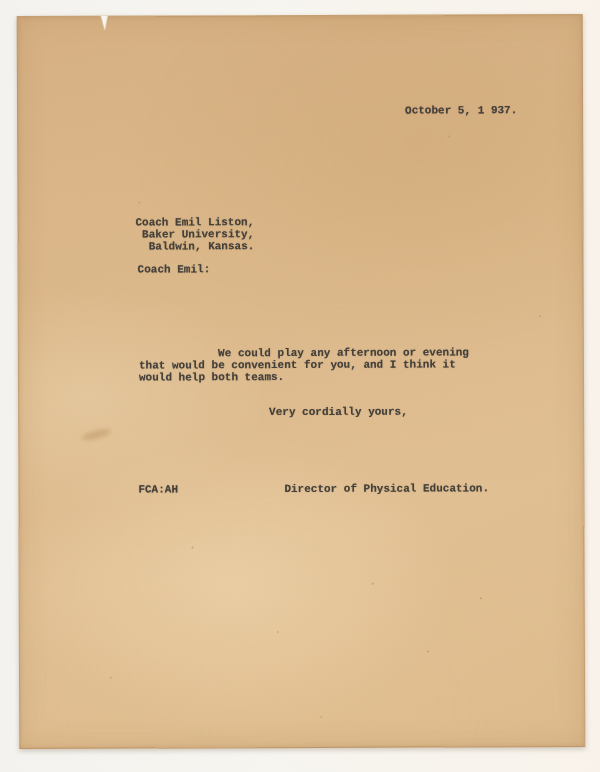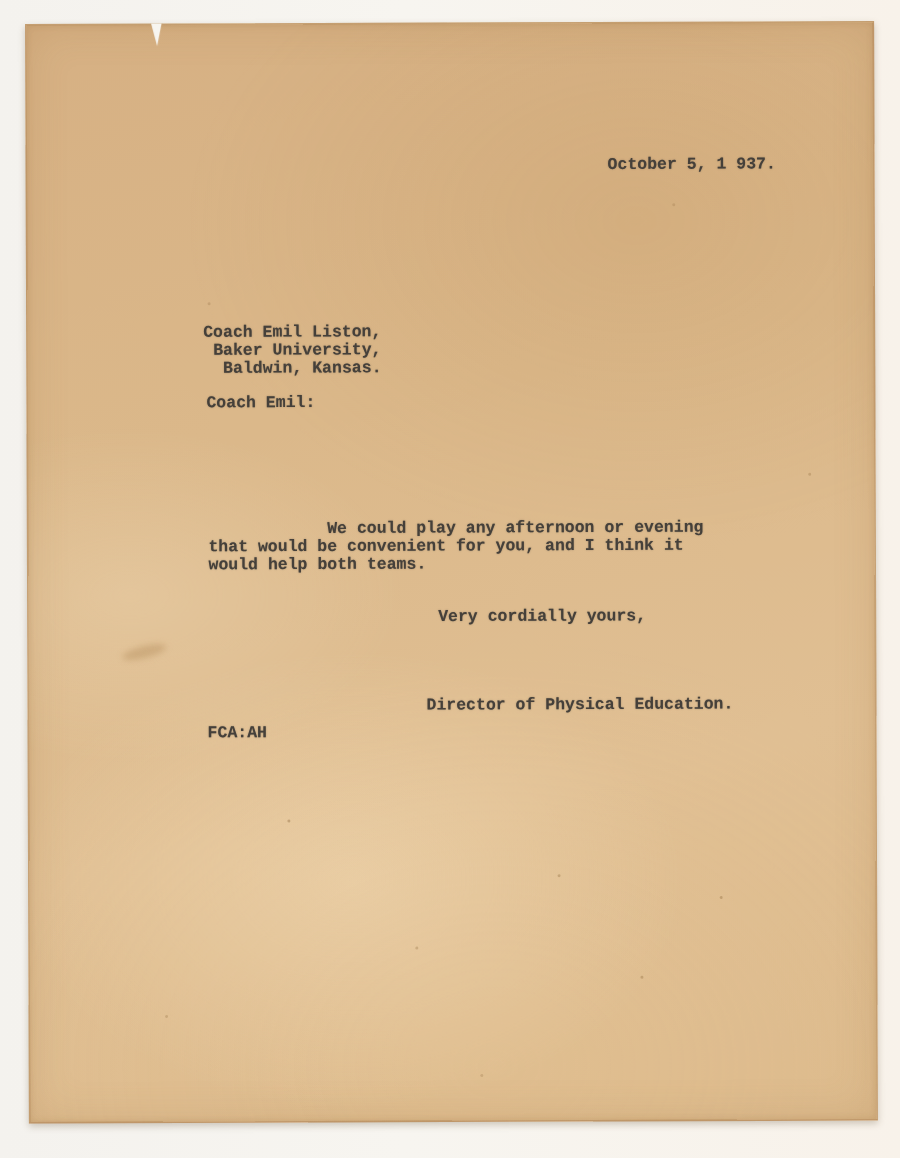--- a/index.html
+++ b/index.html
@@ -85,23 +85,23 @@
     line-height: 12.2px;
     color: #45403a;
     text-shadow: 0 0 1px rgba(69,64,58,0.55);
     letter-spacing: 0;
   }
   .date       { left: 387px; top: 89px;  }
   .recipient  { left: 117px; top: 200px; text-align: right; }
   .salutation { left: 119px; top: 247px; }
   .p1         { left: 120px; top: 269px; }
   .p2         { left: 120px; top: 331px; }
-  .closing    { left: 273px; top: 390px; }
+  .closing    { left: 250px; top: 390px; }
   .initials   { left: 119px; top: 467px; text-align: right; }
-  .sig-title  { left: 265px; top: 449px; }
+  .sig-title  { left: 265px; top: 467px; }
 </style>
 </head>
 <body>
 
 <div class="scan">
   <div class="paper">
     <div class="notch"></div>
     <div class="smudge"></div>
     <div class="specks"></div>
 

